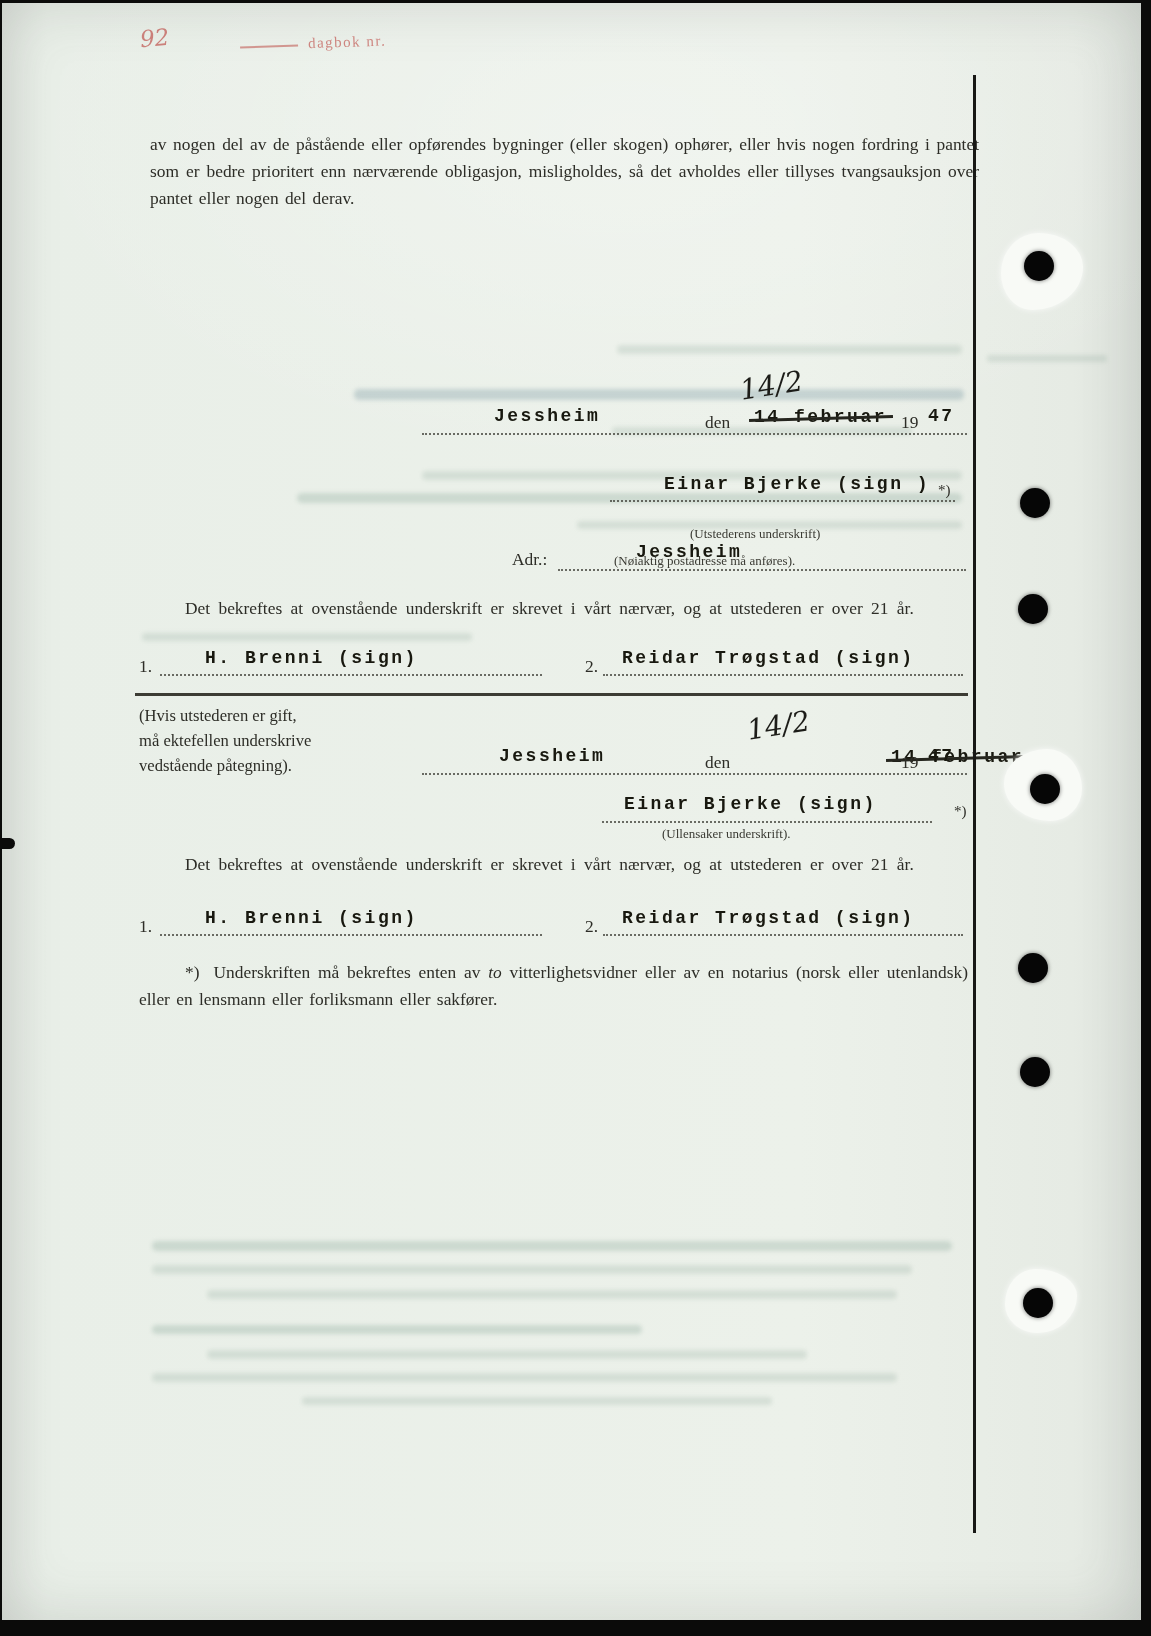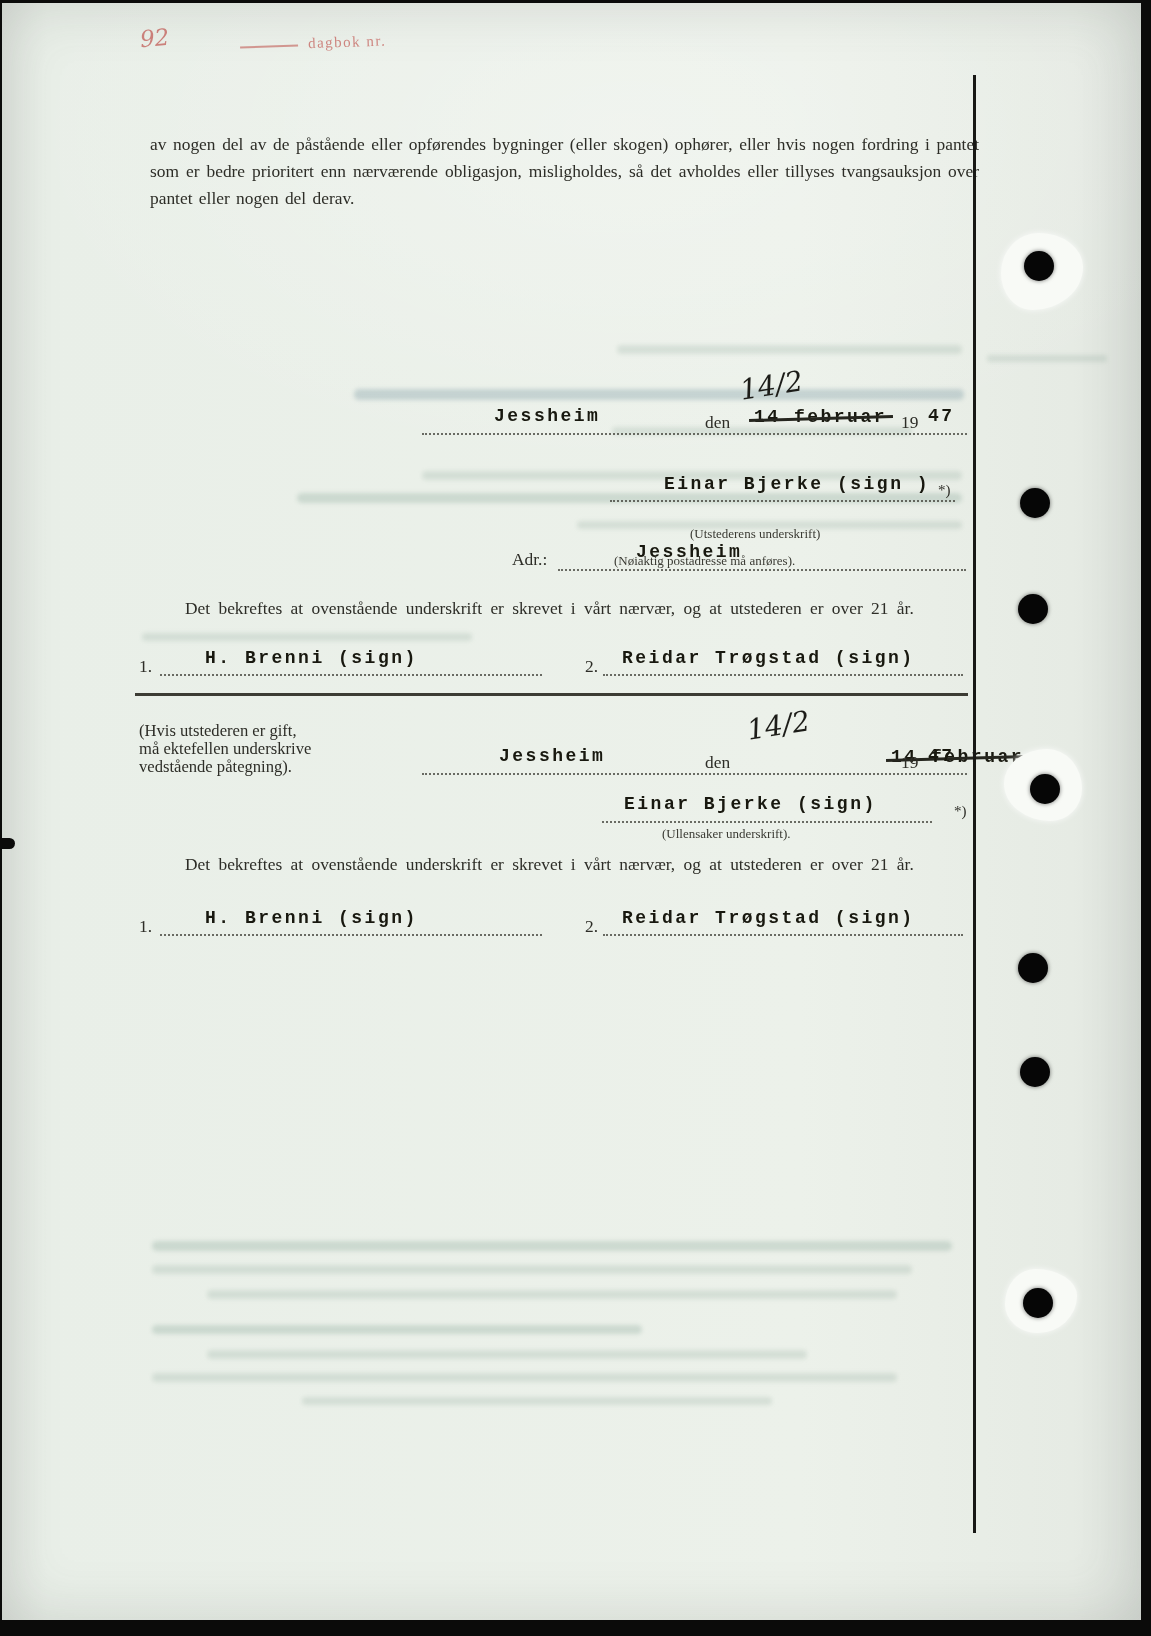--- a/index.html
+++ b/index.html
@@ -49,21 +49,21 @@
   .struck{position:relative;}
   .struck::after{content:"";position:absolute;left:-5px;right:-6px;top:52%;height:3px;
                  background:#26261f;transform:rotate(-1.6deg);}
   
   .hand{position:absolute;font-family:"DejaVu Serif",serif;font-style:italic;
         font-size:28px;color:#1c1c18;transform:rotate(-9deg);white-space:nowrap;}
   
   .dots{position:absolute;height:0;border-bottom:2px dotted rgba(62,62,54,.75);}
   .divider{position:absolute;left:133px;top:690px;width:833px;height:2.5px;background:#3c3c34;}
   .label{position:absolute;white-space:nowrap;}
-  .note{position:absolute;white-space:pre-line;font-size:16.6px;line-height:18px;margin-top:19px;}
+  .note{position:absolute;white-space:pre-line;font-size:16.6px;line-height:25px;}
   
   .bleed{position:absolute;border-radius:5px;filter:blur(2px);background:rgba(110,145,125,.18);}
   .bleed.strong{background:rgba(85,125,140,.26);}
   .bleed.mid{background:rgba(95,135,120,.22);}
   .fn-em{font-style:italic;}
   .fn-ref{margin-right:14px;}
 </style>
 </head>
 <body>
 
@@ -150,20 +150,23 @@
     <div class="attest printed" style="top:848px;">Det bekreftes at ovenstående underskrift er skrevet i vårt nærvær, og at utstederen er over 21 år.</div>
 
     <span class="label printed" style="left:137px;top:910px;">1.</span>
     <div class="dots" style="left:158px;top:931px;width:382px;"></div>
     <span class="typed" style="left:203px;top:905px;">H. Brenni (sign)</span>
     <span class="label printed" style="left:583px;top:910px;">2.</span>
     <div class="dots" style="left:601px;top:931px;width:360px;"></div>
     <span class="typed" style="left:620px;top:905px;">Reidar Trøgstad (sign)</span>
 
     
+    <p class="printed" style="position:absolute;left:137px;top:956px;width:829px;margin:0;text-indent:46px;text-align:justify;word-spacing:2px;">
+      <span class="fn-ref">*)</span><span>Underskriften må bekreftes enten av </span><span class="fn-em">to</span><span> vitterlighetsvidner eller av en notarius (norsk eller utenlandsk) eller en lensmann eller forliksmann eller sakfører.</span>
+    </p>
 
     
     <div class="rule"></div>
     <div class="tear tear1"></div>
     <div class="tear tear2"></div>
     <div class="tear tear3"></div>
     <div class="hole" style="left:1022px;top:248px;"></div>
     <div class="hole" style="left:1018px;top:485px;"></div>
     <div class="hole" style="left:1016px;top:591px;"></div>
     <div class="hole" style="left:1028px;top:771px;"></div>

